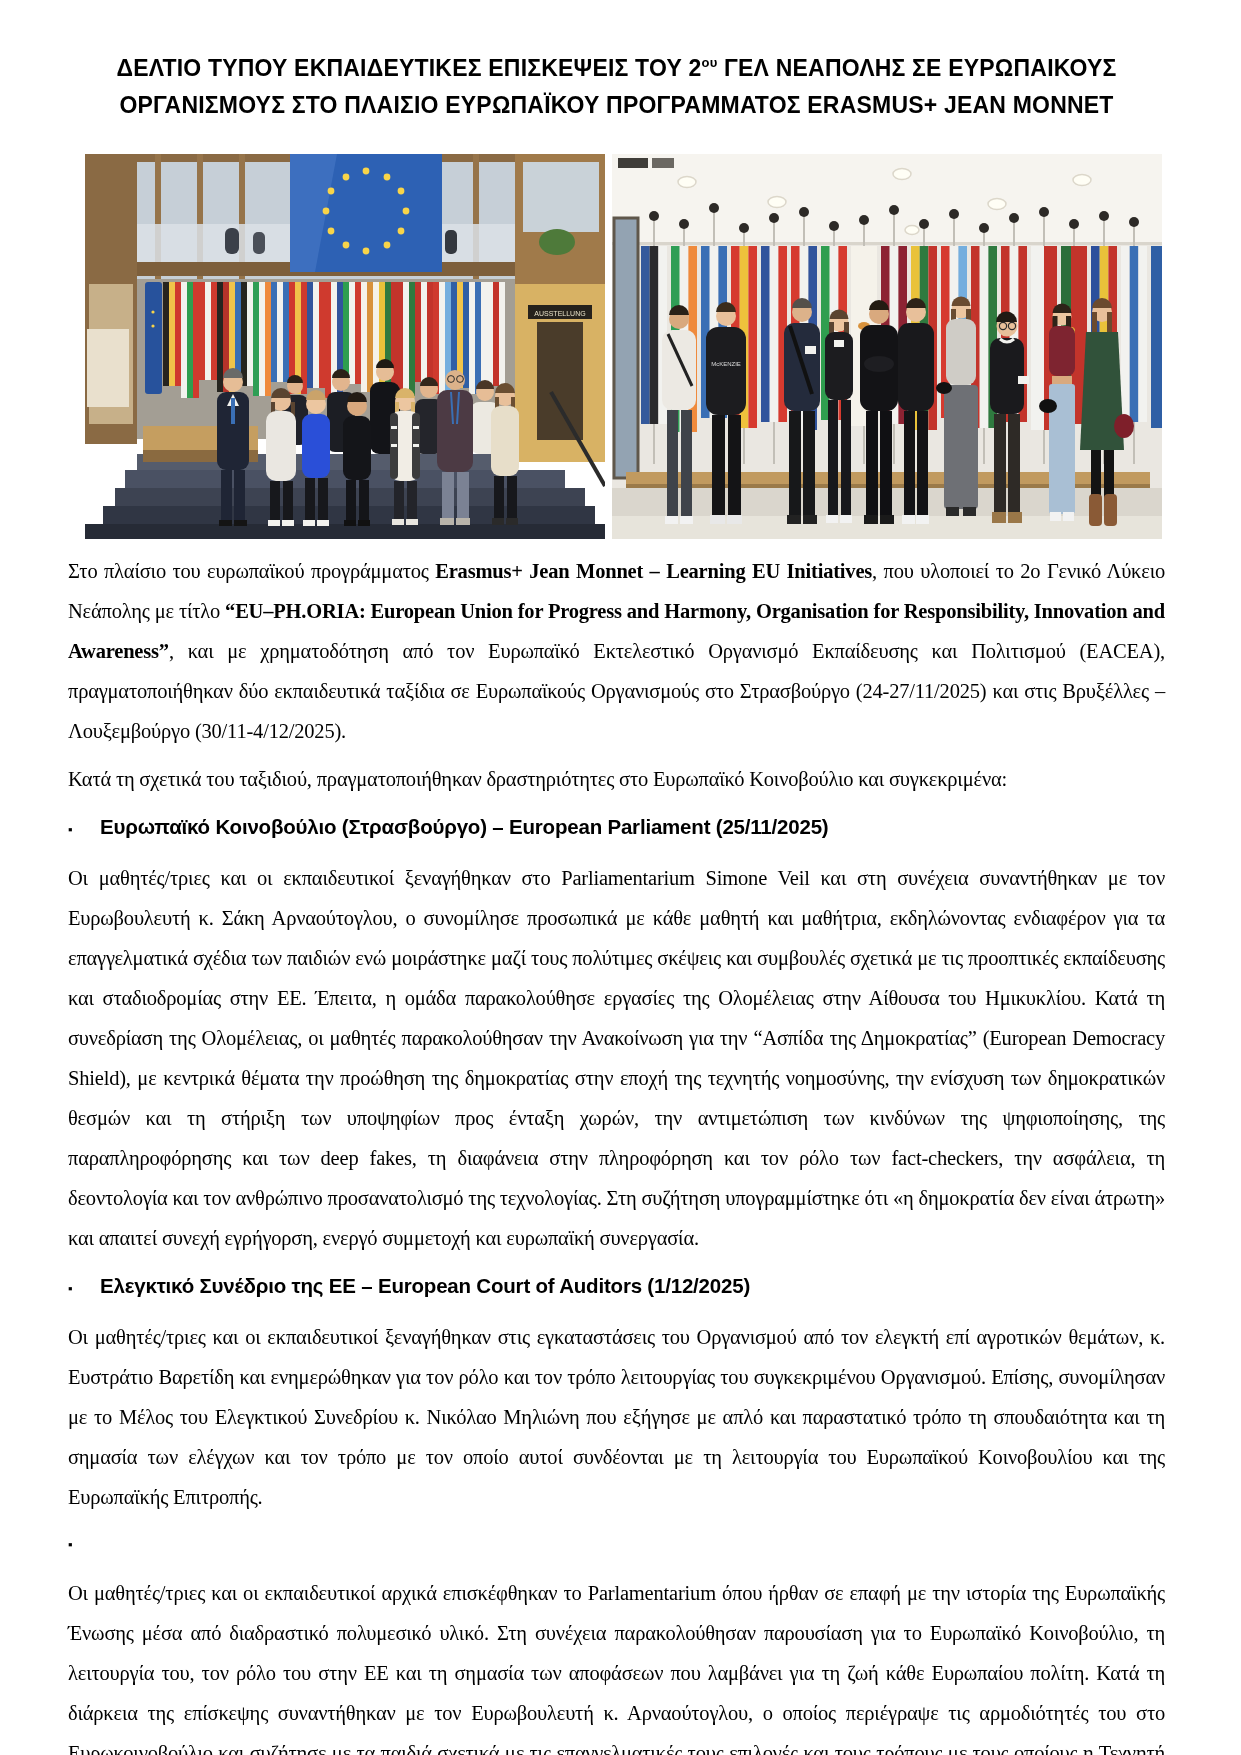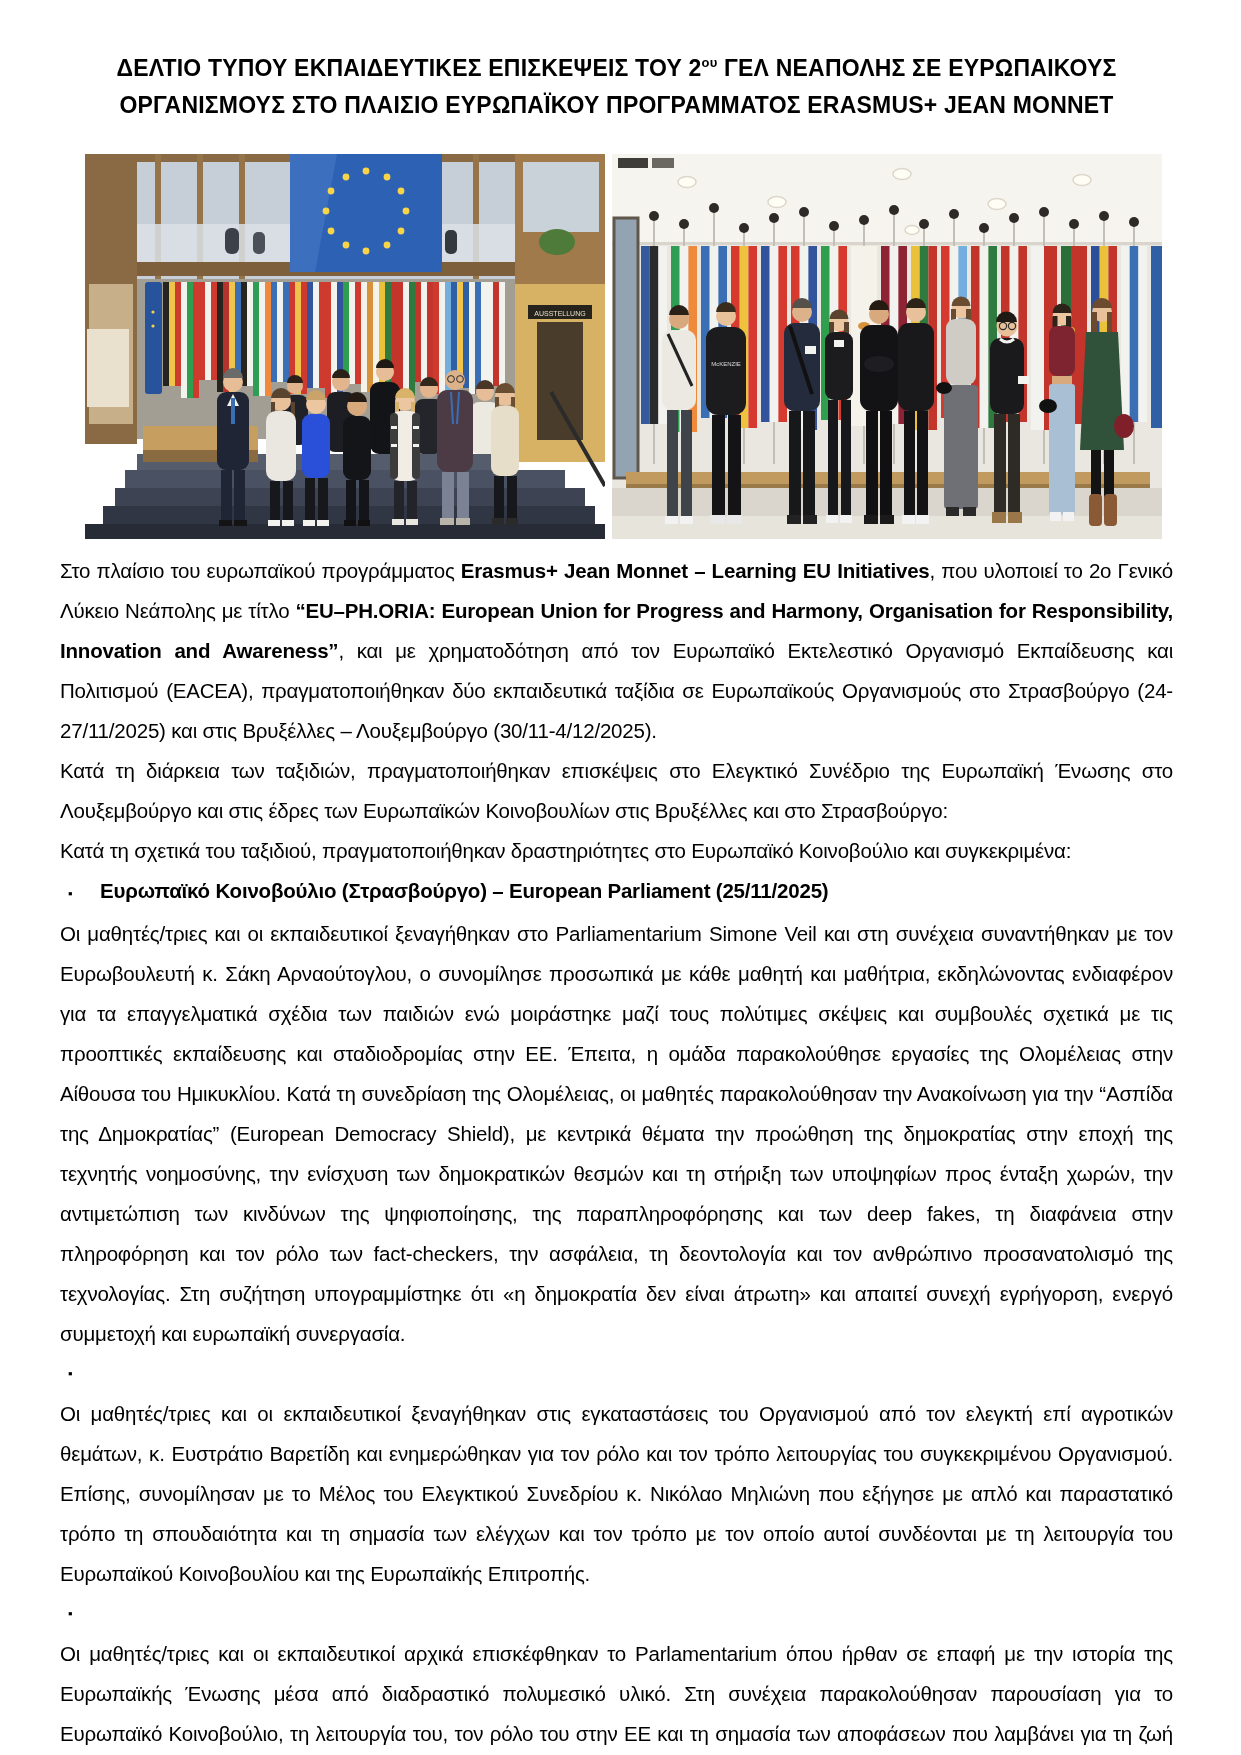--- a/index.html
+++ b/index.html
@@ -29,21 +29,21 @@
     margin:30px 0 0 25px;
   }
   .photos svg{display:block;flex:0 0 auto;}
   .body-text{
     margin-top:12px;
     font-size:20.5px;
     line-height:40px;
     text-align:justify;
     letter-spacing:-0.2px;
   }
-  .body-text p{margin:0;}
+  .body-text p{margin:8px;font-family:Liberation Serif, serif;}
   .section-head{display:flex;align-items:baseline;line-height:40px;}
   .section-head .bullet{
     flex:0 0 40px;
     box-sizing:border-box;
     padding-left:8px;
     font-size:13px;
   }
   .section-head .heading{
     font-weight:700;
     text-underline-offset:4px;
@@ -586,31 +586,31 @@
           <rect x="477" y="340" width="13" height="32" rx="4" fill="#8a5a36"></rect>
             <rect x="492" y="340" width="13" height="32" rx="4" fill="#8a5a36"></rect>
         </g>
       </g>
     </svg>
   </div>
 
   <div class="body-text">
     <p><span>Στο πλαίσιο του ευρωπαϊκού προγράμματος </span><b>Erasmus+ Jean Monnet – Learning EU Initiatives</b><span>, που υλοποιεί το 2ο Γενικό Λύκειο Νεάπολης με τίτλο </span><b>“EU–PH.ORIA: European Union for Progress and Harmony, Organisation for Responsibility, Innovation and Awareness”</b><span>, και με χρηματοδότηση από τον Ευρωπαϊκό Εκτελεστικό Οργανισμό Εκπαίδευσης και Πολιτισμού (EACEA), πραγματοποιήθηκαν δύο εκπαιδευτικά ταξίδια σε Ευρωπαϊκούς Οργανισμούς στο Στρασβούργο (24-27/11/2025) και στις Βρυξέλλες – Λουξεμβούργο (30/11-4/12/2025).</span></p>
 
-    <p>Κατά τη διάρκεια των ταξιδιών, πραγματοποιήθηκαν επισκέψεις στο Ελεγκτικό Συνέδριο της Ευρωπαϊκή Ένωσης στο Λουξεμβούργο και στις έδρες των Ευρωπαϊκών Κοινοβουλίων στις Βρυξέλλες και στο Στρασβούργο:</p>
     <p>Κατά τη σχετικά του ταξιδιού, πραγματοποιήθηκαν δραστηριότητες στο Ευρωπαϊκό Κοινοβούλιο και συγκεκριμένα:</p>
 
     <div class="section-head">
       <span class="bullet">▪</span>
       <span class="heading">Ευρωπαϊκό Κοινοβούλιο (Στρασβούργο) – European Parliament (25/11/2025)</span>
     </div>
     <p>Οι μαθητές/τριες και οι εκπαιδευτικοί ξεναγήθηκαν στο Parliamentarium Simone Veil και στη συνέχεια συναντήθηκαν με τον Ευρωβουλευτή κ. Σάκη Αρναούτογλου, ο συνομίλησε προσωπικά με κάθε μαθητή και μαθήτρια, εκδηλώνοντας ενδιαφέρον για τα επαγγελματικά σχέδια των παιδιών ενώ μοιράστηκε μαζί τους πολύτιμες σκέψεις και συμβουλές σχετικά με τις προοπτικές εκπαίδευσης και σταδιοδρομίας στην ΕΕ. Έπειτα, η ομάδα παρακολούθησε εργασίες της Ολομέλειας στην Αίθουσα του Ημικυκλίου. Κατά τη συνεδρίαση της Ολομέλειας, οι μαθητές παρακολούθησαν την Ανακοίνωση για την “Ασπίδα της Δημοκρατίας” (European Democracy Shield), με κεντρικά θέματα την προώθηση της δημοκρατίας στην εποχή της τεχνητής νοημοσύνης, την ενίσχυση των δημοκρατικών θεσμών και τη στήριξη των υποψηφίων προς ένταξη χωρών, την αντιμετώπιση των κινδύνων της ψηφιοποίησης, της παραπληροφόρησης και των deep fakes, τη διαφάνεια στην πληροφόρηση και τον ρόλο των fact-checkers, την ασφάλεια, τη δεοντολογία και τον ανθρώπινο προσανατολισμό της τεχνολογίας. Στη συζήτηση υπογραμμίστηκε ότι «η δημοκρατία δεν είναι άτρωτη» και απαιτεί συνεχή εγρήγορση, ενεργό συμμετοχή και ευρωπαϊκή συνεργασία.</p>
 
     <div class="section-head">
       <span class="bullet">▪</span>
+      <span class="heading">Ελεγκτικό Συνέδριο της ΕΕ – European Court of Auditors (1/12/2025)</span>
     </div>
     <p>Οι μαθητές/τριες και οι εκπαιδευτικοί ξεναγήθηκαν στις εγκαταστάσεις του Οργανισμού από τον ελεγκτή επί αγροτικών θεμάτων, κ. Ευστράτιο Βαρετίδη και ενημερώθηκαν για τον ρόλο και τον τρόπο λειτουργίας του συγκεκριμένου Οργανισμού. Επίσης, συνομίλησαν με το Μέλος του Ελεγκτικού Συνεδρίου κ. Νικόλαο Μηλιώνη που εξήγησε με απλό και παραστατικό τρόπο τη σπουδαιότητα και τη σημασία των ελέγχων και τον τρόπο με τον οποίο αυτοί συνδέονται με τη λειτουργία του Ευρωπαϊκού Κοινοβουλίου και της Ευρωπαϊκής Επιτροπής.</p>
 
     <div class="section-head">
       <span class="bullet">▪</span>
     </div>
     <p>Οι μαθητές/τριες και οι εκπαιδευτικοί αρχικά επισκέφθηκαν το Parlamentarium όπου ήρθαν σε επαφή με την ιστορία της Ευρωπαϊκής Ένωσης μέσα από διαδραστικό πολυμεσικό υλικό. Στη συνέχεια παρακολούθησαν παρουσίαση για το Ευρωπαϊκό Κοινοβούλιο, τη λειτουργία του, τον ρόλο του στην ΕΕ και τη σημασία των αποφάσεων που λαμβάνει για τη ζωή κάθε Ευρωπαίου πολίτη. Κατά τη διάρκεια της επίσκεψης συναντήθηκαν με τον Ευρωβουλευτή κ. Αρναούτογλου, ο οποίος περιέγραψε τις αρμοδιότητές του στο Ευρωκοινοβούλιο και συζήτησε με τα παιδιά σχετικά με τις επαγγελματικές τους επιλογές και τους τρόπους με τους οποίους η Τεχνητή Νοημοσύνη, μία από τις μεγαλύτερες προκλήσεις που καλείται να αντιμετωπίσει η ΕΕ σήμερα, επηρεάζει το εργασιακό και επαγγελματικό τους μέλλον. Τέλος, παρευρέθηκαν στην αίθουσα του Ημικυκλίου όπου λαμβάνουν χώρα οι συνεδριάσεις της ολομέλειας του Ευρωπαϊκού Κοινοβουλίου στις Βρυξέλλες.</p>
   </div>
 
 </div>

